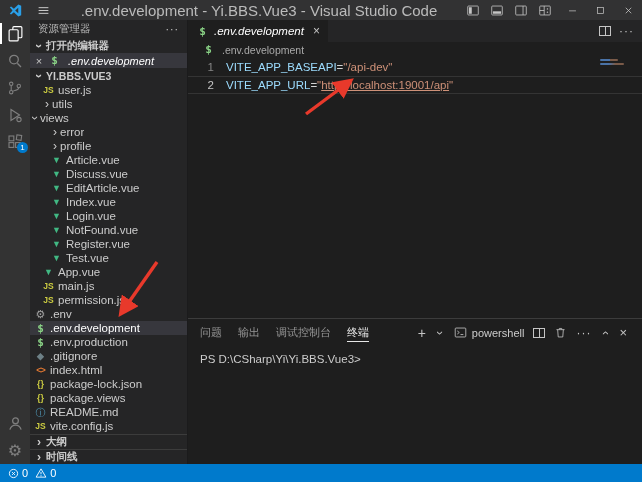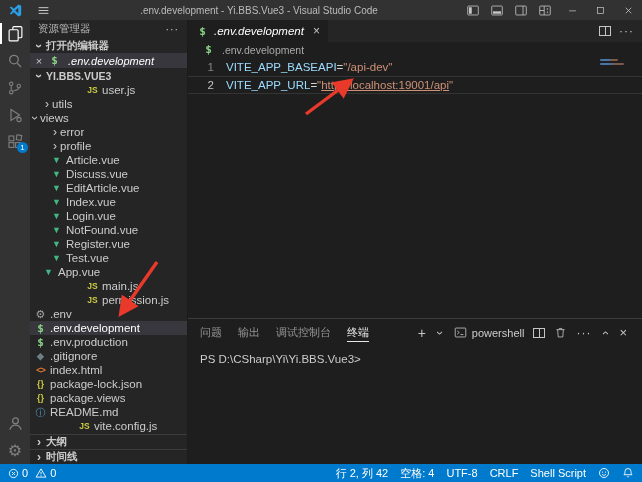--- a/index.html
+++ b/index.html
@@ -3,21 +3,21 @@
 <meta charset="utf-8">
 <style>
   html,body{margin:0;padding:0;background:#1e1e1e;}
   *{box-sizing:border-box;font-family:"Liberation Sans",sans-serif;-webkit-font-smoothing:antialiased;}
   .window{position:relative;width:642px;height:482px;background:#1e1e1e;overflow:hidden;display:flex;flex-direction:column;}
 
   
   .titlebar{height:20px;background:#323233;display:flex;align-items:center;color:#cccccc;font-size:11px;flex:0 0 auto;}
   .tb-logo{width:30px;display:flex;justify-content:center;align-items:center;}
   .tb-menu{width:26px;color:#cccccc;display:flex;justify-content:center;align-items:center;cursor:pointer;}
-  .tb-title{flex:1;text-align:center;color:#bbbbbb;font-size:10px;white-space:nowrap;overflow:hidden;}
+  .tb-title{flex:1;text-align:center;color:#bbbbbb;font-size:15px;white-space:nowrap;overflow:hidden;}
   .tb-actions{display:flex;align-items:center;gap:2px;margin-right:2px;}
   .tb-ic{width:22px;height:18px;display:flex;align-items:center;justify-content:center;color:#c5c5c5;}
   .tb-win{width:28px;height:20px;display:flex;align-items:center;justify-content:center;color:#cccccc;font-size:12px;}
   .tb-ic svg,.tb-win svg{display:block;}
 
   
   .mid{flex:1;display:flex;min-height:0;}
 
   
   .activitybar{width:30px;background:#333333;display:flex;flex-direction:column;align-items:stretch;flex:0 0 auto;}
@@ -38,21 +38,21 @@
   .chev.down{transform:rotate(90deg);}
   .oe-item{height:15px;display:flex;align-items:center;font-size:11px;padding:0 4px;gap:4px;cursor:pointer;flex:0 0 auto;}
   .oe-item.selected{background:#37373d;color:#ffffff;}
   .oe-close{color:#c5c5c5;font-size:11px;width:10px;text-align:center;}
   .italic{font-style:italic;}
   .tree{flex:1;overflow:hidden;}
   .tree-row{height:14px;display:flex;align-items:center;font-size:11.5px;color:#cccccc;cursor:pointer;white-space:nowrap;}
   .tree-row.selected{background:#37373d;color:#ffffff;}
   .tree-row .nm{overflow:hidden;text-overflow:ellipsis;}
   .fi{width:13px;flex:0 0 auto;text-align:center;font-size:9px;font-weight:bold;margin-right:3px;line-height:13px;}
-  .fi-js{color:#cbcb41;font-family:"Liberation Sans",sans-serif;font-size:8.5px;margin-left:44px;}
+  .fi-js{color:#cbcb41;font-family:"Liberation Sans",sans-serif;font-size:8.5px;}
   .fi-vue{color:#41b883;font-size:9px;}
   .fi-env{color:#89d185;font-size:11px;font-family:"DejaVu Sans Mono",monospace;}
   .fi-gear{color:#9f9f9f;font-size:11px;font-weight:normal;}
   .fi-git{color:#6d8086;font-size:9px;}
   .fi-html{color:#e37933;font-size:9px;letter-spacing:-1px;}
   .fi-json{color:#cbcb41;font-size:9px;}
   .fi-info{color:#519aba;font-size:10px;font-weight:normal;}
   .sb-bottom{flex:0 0 auto;}
   .sb-bottom .sb-sec-head{border-top:1px solid #3c3c3c;}
 
@@ -422,37 +422,20 @@
           </svg>
         <span>0</span>
         <svg width="12" height="12" viewBox="0 0 16 16" style="margin-left:4px;">
             <path d="M8 2.5L14.5 13.5H1.5z" fill="none" stroke="#ffffff" stroke-width="1.2"></path>
             <path d="M8 6.5v3.2" stroke="#ffffff" stroke-width="1.2"></path>
             <circle cx="8" cy="11.7" r=".8" fill="#ffffff"></circle>
           </svg>
         <span>0</span>
       </span>
     </div>
-    <div class="st-right" id="statusright">
-      <span class="st-item">行 2, 列 42</span>
-        <span class="st-item">空格: 4</span>
-        <span class="st-item">UTF-8</span>
-        <span class="st-item">CRLF</span>
-        <span class="st-item">Shell Script</span>
-        <svg width="12" height="12" viewBox="0 0 16 16">
-          <circle cx="8" cy="8" r="6" fill="none" stroke="#ffffff" stroke-width="1.2"></circle>
-          <circle cx="6" cy="6.7" r=".8" fill="#ffffff"></circle>
-          <circle cx="10" cy="6.7" r=".8" fill="#ffffff"></circle>
-          <path d="M5.3 9.5c.7 1 1.6 1.5 2.7 1.5s2-.5 2.7-1.5" fill="none" stroke="#ffffff" stroke-width="1.1"></path>
-        </svg>
-      <svg width="12" height="12" viewBox="0 0 16 16">
-          <path d="M8 2a4 4 0 0 1 4 4c0 3 .9 3.8 1.4 4.3H2.6C3.1 9.8 4 9 4 6a4 4 0 0 1 4-4z" fill="none" stroke="#ffffff" stroke-width="1.2"></path>
-          <path d="M6.8 12.6a1.3 1.3 0 0 0 2.4 0" fill="none" stroke="#ffffff" stroke-width="1.1"></path>
-        </svg>
-    </div>
   </div>
 
   <svg class="overlay" width="642" height="482" viewBox="0 0 642 482">
     <defs>
       <marker id="ah" markerWidth="6" markerHeight="6" refX="4.2" refY="3" orient="auto">
         <path d="M0 0L6 3L0 6z" fill="#e8392b"></path>
       </marker>
     </defs>
     <g id="arrows">
         <line x1="157" y1="262" x2="122" y2="312" stroke="#e8392b" stroke-width="3.4" marker-end="url(#ah)"></line>

